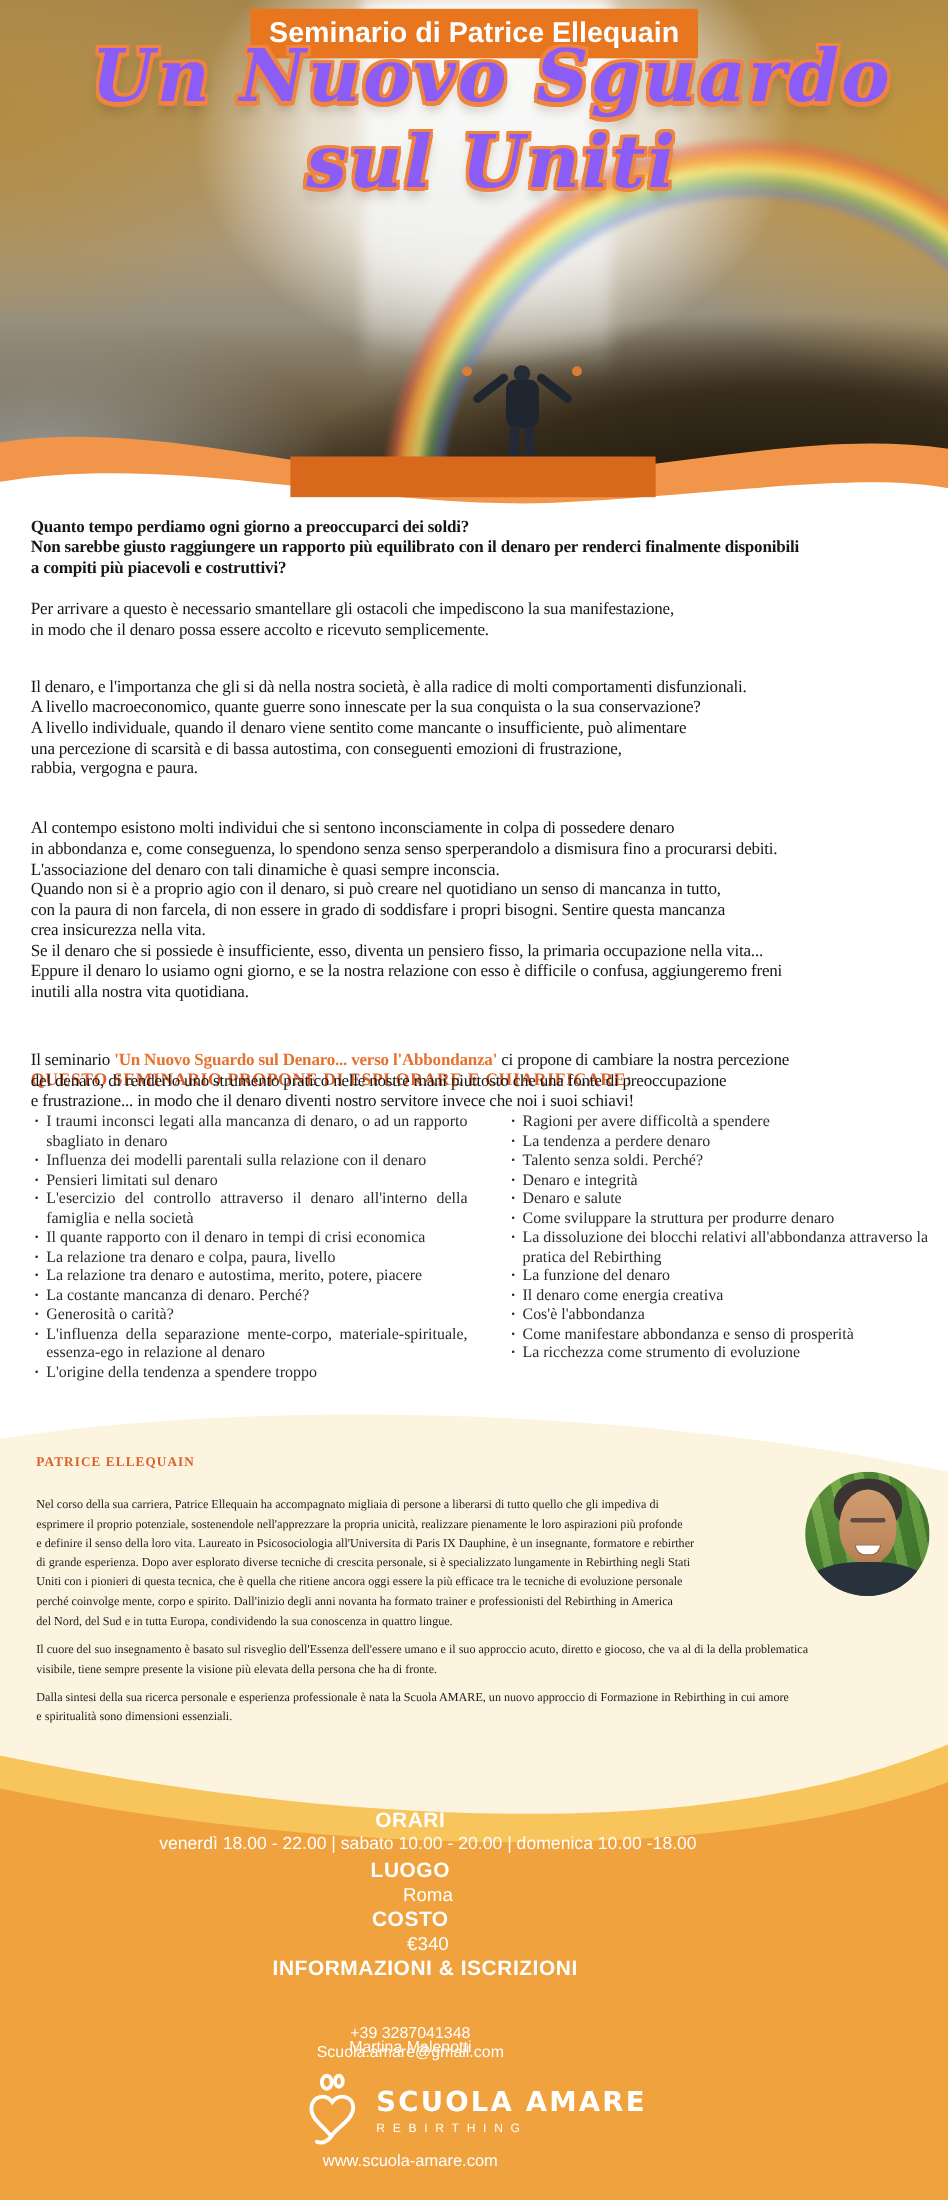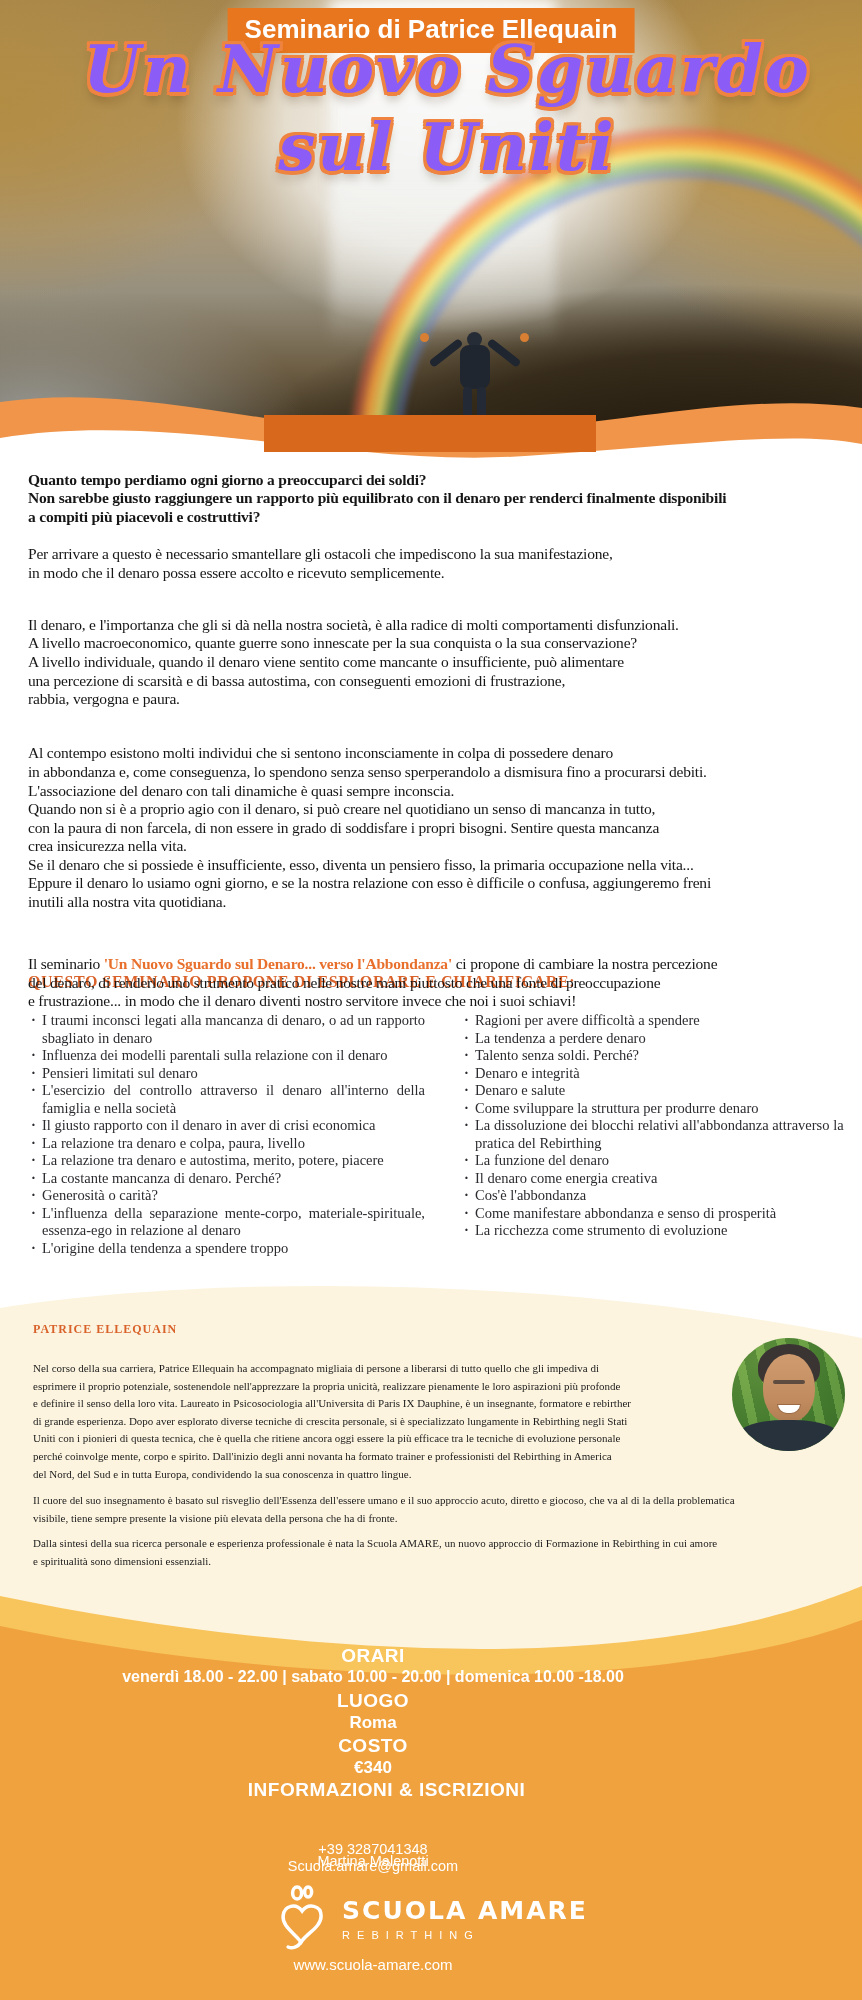--- a/index.html
+++ b/index.html
@@ -92,21 +92,21 @@
     border:1px solid #9c6b45; }
   .pt-shirt { position:absolute; left:6px; top:82px; width:101px; height:34px; border-radius:45% 45% 0 0; background:#27323d; }
 
   
   .footer { position:absolute; top:1580px; left:0; width:862px; height:420px; z-index:2;
     font-family:"Liberation Sans", sans-serif; color:#fff; }
   .footer-wave { position:absolute; top:0; left:0; width:862px; height:110px; display:block; }
   .footer-fill { position:absolute; top:108px; left:0; width:862px; height:312px; background:#F0A23E; }
   .f-item { position:absolute; left:0; width:746px; text-align:center; }
   .f-label { font-weight:bold; font-size:19px; letter-spacing:.5px; }
-  .f-value { font-weight:bold; font-size:17px; }
+  .f-value { font-weight:normal; font-size:17px;margin-left:16px; }
   .f-orari-l { top:65px; } .f-orari-v { top:88px; font-size:16px; }
   .f-luogo-l { top:110px; } .f-luogo-v { top:133px; }
   .f-costo-l { top:155px; } .f-costo-v { top:178px; }
   .f-info { top:199px;padding-left:27px; }
   .f-contact { font-weight:normal; font-size:14.5px; line-height:14px; }
   .f-c1 { top:245px;margin-top:29px; } .f-c2 { top:262px; } .f-c3 { top:279px; }
   .f-logo { position:absolute; top:305px; left:50%; transform:translateX(-50%);
     display:flex; align-items:center; gap:10px; }
   .f-logo-text { text-align:left; }
   .f-logo-name { font-weight:bold; font-size:25px; letter-spacing:2px; font-family:"DejaVu Sans", sans-serif; }
@@ -169,21 +169,21 @@
 e frustrazione... in modo che il denaro diventi nostro servitore invece che noi i suoi schiavi!</span></p>
   </div>
 
   <div class="explore-heading">QUESTO SEMINARIO PROPONE DI ESPLORARE E CHIARIFICARE:</div>
   <div class="cols">
     <ul class="col col-left">
       <li>I traumi inconsci legati alla mancanza di denaro, o ad un rapporto sbagliato in denaro</li>
       <li>Influenza dei modelli parentali sulla relazione con il denaro</li>
       <li>Pensieri limitati sul denaro</li>
       <li>L'esercizio del controllo attraverso il denaro all'interno della famiglia e nella società</li>
-      <li>Il giusto rapporto con il denaro in aver di crisi economica</li>
+      <li>Il quante rapporto con il denaro in tempi di crisi economica</li>
       <li>La relazione tra denaro e colpa, paura, livello</li>
       <li>La relazione tra denaro e autostima, merito, potere, piacere</li>
       <li>La costante mancanza di denaro. Perché?</li>
       <li>Generosità o carità?</li>
       <li>L'influenza della separazione mente-corpo, materiale-spirituale, essenza-ego in relazione al denaro</li>
       <li>L'origine della tendenza a spendere troppo</li>
     </ul>
     <ul class="col col-right">
       <li>Ragioni per avere difficoltà a spendere</li>
       <li>La tendenza a perdere denaro</li>

